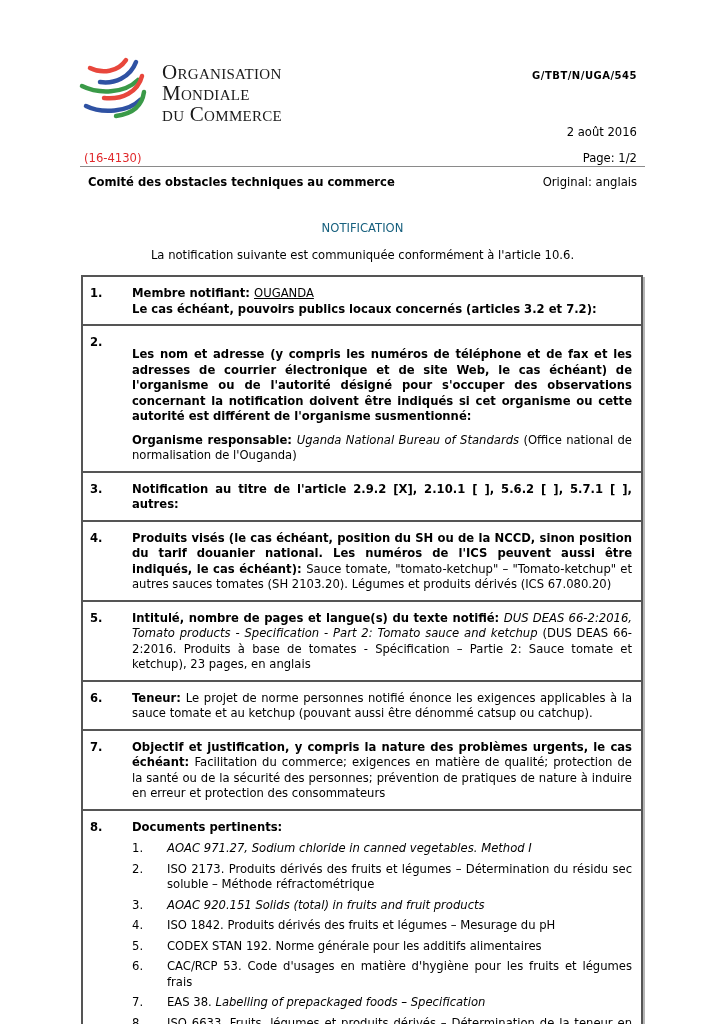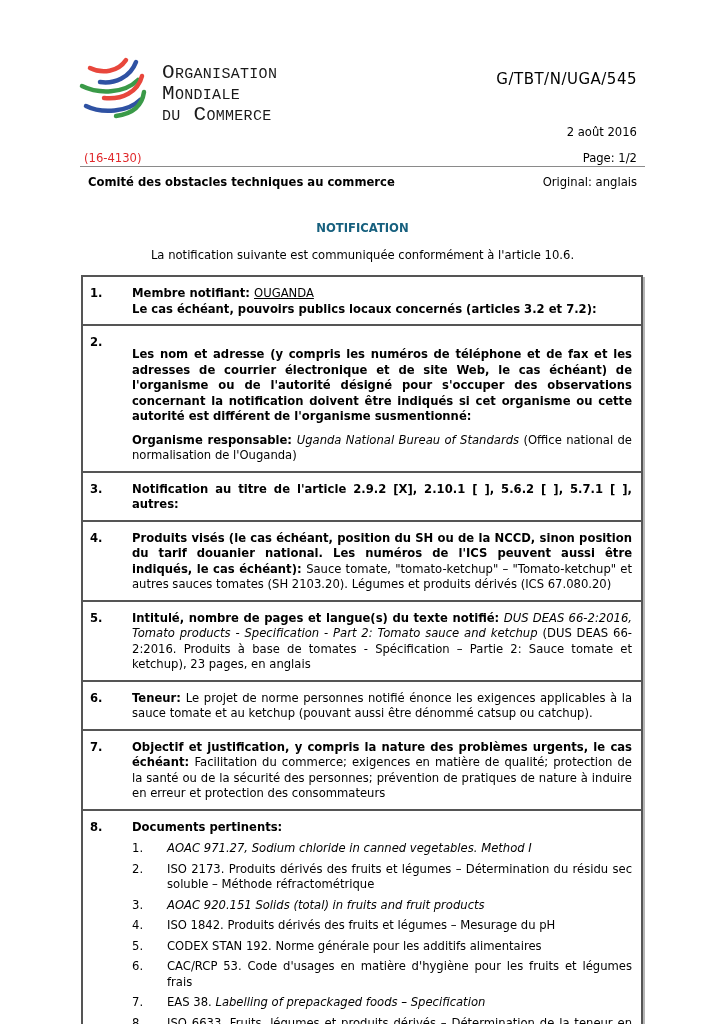--- a/index.html
+++ b/index.html
@@ -5,32 +5,32 @@
   html, body { margin: 0; padding: 0; background: #ffffff; }
   body {
     width: 725px; height: 1024px; position: relative; overflow: hidden;
     font-family: "DejaVu Sans", sans-serif; color: #000;
     font-size: 11.6px;
   }
   .logo { position: absolute; left: 78px; top: 52px; width: 240px; height: 80px; }
   .logo svg { position: absolute; left: 0; top: 0; }
   .logo-text {
     position: absolute; left: 84px; top: 10px;
-    font-family: Liberation Mono, monospace; font-size: 21px; line-height: 21px;
+    font-family: Liberation Serif, serif; font-size: 21px; line-height: 21px;
     color: #1a1a1a; letter-spacing: 0.3px; font-variant: small-caps;
   }
   .logo-text div { white-space: nowrap; }
-  .symbol { position: absolute; right: 88px; top: 70px; font-weight: normal; font-size: 15px; letter-spacing: 0.5px; }
+  .symbol { position: absolute; right: 88px; top: 70px; font-weight: bold; font-size: 10px; letter-spacing: 0.5px; }
   .date { position: absolute; right: 88px; top: 125px; }
   .ref { position: absolute; left: 84px; top: 151px; color: #e0282b; }
   .page { position: absolute; right: 88px; top: 151px; }
   .rule { position: absolute; left: 80px; right: 80px; top: 166px; height: 0; border-top: 1.4px solid #8a8a8a; }
   .committee { position: absolute; left: 88px; top: 175px; font-weight: bold; }
   .original { position: absolute; right: 88px; top: 175px; text-align: center; }
-  .notif-title { position: absolute; left: 0; right: 0; top: 221px; text-align: center; font-weight: bold; color: #17607e; }
+  .notif-title { position: absolute; left: 0; right: 0; top: 221px; text-align: center; font-weight: normal; color: #17607e; }
   .notif-intro { position: absolute; left: 0; right: 0; top: 248px; text-align: center; }
 
   .ntable {
     position: absolute; left: 81px; top: 275px; width: 562px;
     border: 2px solid #555; box-shadow: 2px 2px 0 #b5b5b5;
     box-sizing: border-box;
   }
   .row {
     display: flex; border-bottom: 2px solid #555;
     padding: 9px 9px 7px 7px; line-height: 15.5px;

